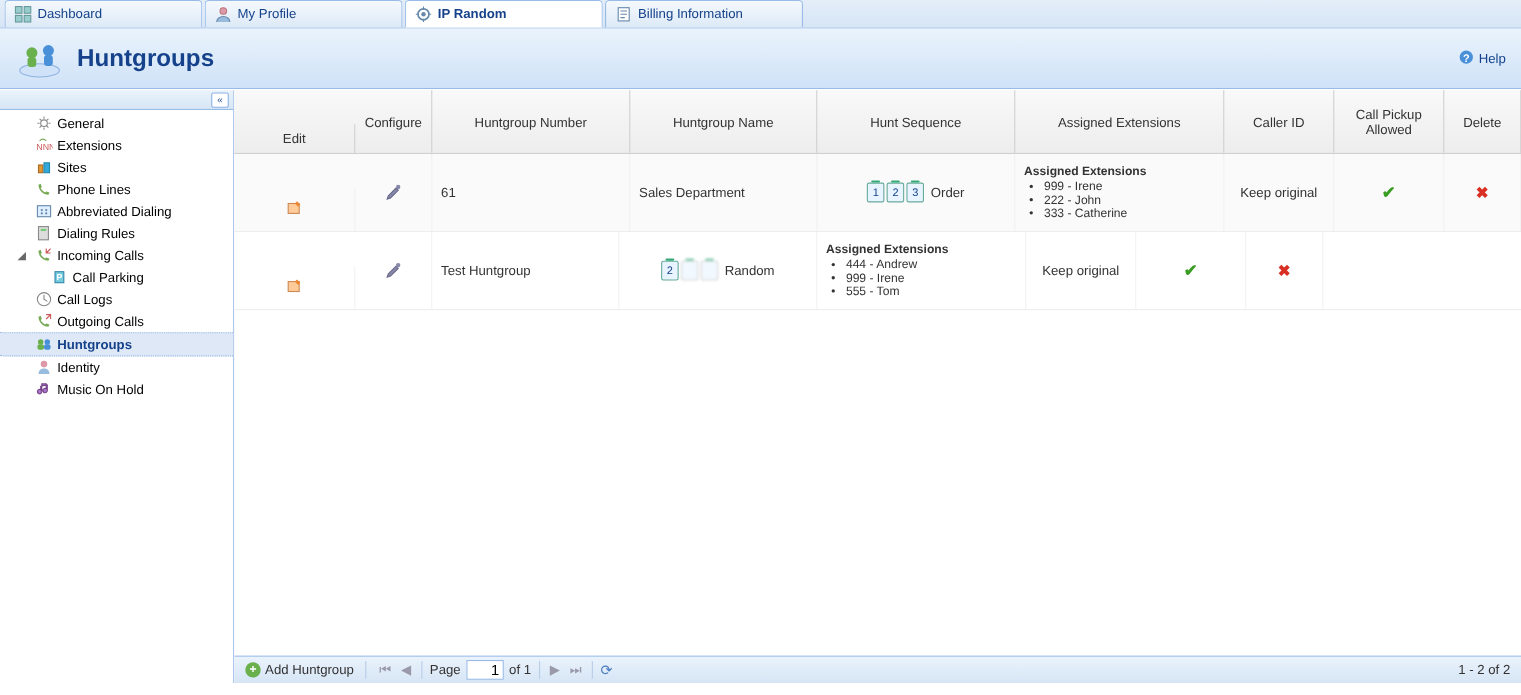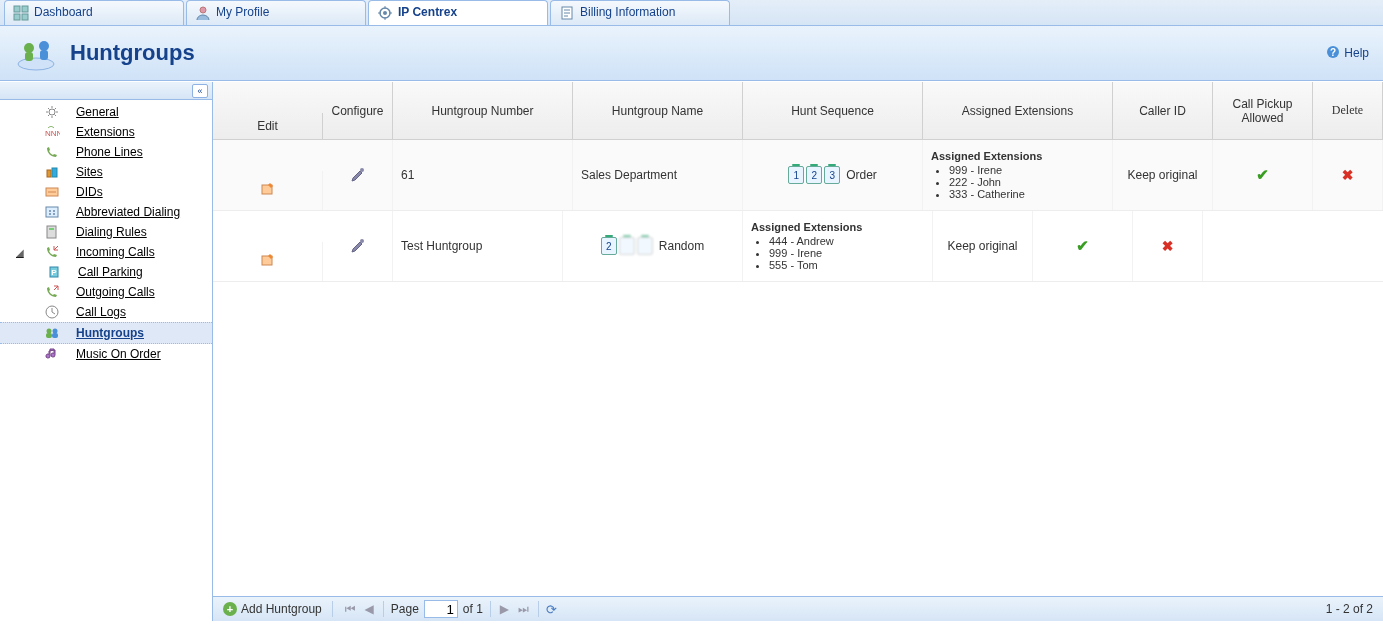--- a/index.html
+++ b/index.html
@@ -47,22 +47,22 @@
   border-bottom: 1px solid #99bbe8;
   display: flex; justify-content: flex-end; align-items: center; padding-right: 4px;
 }
 .collapse-btn {
   width: 16px; height: 14px; border: 1px solid #8db2e3; border-radius: 2px;
   background: #fff; display:flex; align-items:center; justify-content:center;
   font-size: 9px; color: #15428b; cursor:pointer;
 }
 .tree { padding: 2px 0; }
 .tree-item {
-  display: flex; align-items: center; gap: 16px;
-  padding: 2px 4px 2px 16px; cursor: pointer; color: #000; text-decoration: underline;
+  display: flex; align-items: center; gap: 4px;
+  padding: 2px 4px 2px 16px; cursor: pointer; color: #000;
 }
 .tree-item.child { padding-left: 46px; }
 .tree-item.selected {
   background: #dfe8f6; font-weight: bold; color: #15428b;
   border-top: 1px dotted #99bbe8; border-bottom: 1px dotted #99bbe8;
 }
 .tree-expand { width: 12px; font-size: 10px; color: #666; }
 .tree-icon { width: 16px; height: 16px; }
 
 .grid { flex: 1; display: flex; flex-direction: column; background: #fff; }
@@ -75,21 +75,21 @@
   color: #333; display: flex; align-items: center; justify-content: center;
 }
 .col-edit { width: 110px; margin-top: 31px; }
 .col-configure { width: 70px; }
 .col-number { width: 180px; }
 .col-name { width: 170px; text-align: right; }
 .col-seq { width: 180px; }
 .col-ext { width: 190px; }
 .col-callerid { width: 100px; }
 .col-pickup { width: 100px; }
-.col-delete { width: 70px; font-family: Liberation Serif, serif; }
+.col-delete { width: 70px; }
 
 .grid-body { flex: 1; overflow: auto; }
 .grid-row { display: flex; border-bottom: 1px solid #ededed; background: #fafafa; }
 .grid-row:nth-child(even) { background: #fff; }
 .gc {
   padding: 10px 8px; border-right: 1px solid #f2f2f2;
   display: flex; align-items: center;
 }
 .gc.center { justify-content: center; }
 .ext-block { font-size: 11px; }
@@ -147,21 +147,21 @@
     <span>My Profile</span>
   </div>
   <div class="main-tab active">
     <span class="tab-icon">
       <svg viewBox="0 0 16 16" width="16" height="16">
           <circle cx="8" cy="8" r="5" fill="none" stroke="#68a" stroke-width="1.5"></circle>
           <circle cx="8" cy="8" r="2" fill="#68a"></circle>
           <path d="M8 1v3M8 12v3M1 8h3M12 8h3" stroke="#68a"></path>
         </svg>
     </span>
-    <span>IP Centrex</span>
+    <span>IP Random</span>
   </div>
   <div class="main-tab">
     <span class="tab-icon">
       <svg viewBox="0 0 16 16" width="16" height="16">
           <rect x="3" y="2" width="10" height="12" fill="#fff" stroke="#68a"></rect>
           <line x1="5" y1="5" x2="11" y2="5" stroke="#68a"></line>
           <line x1="5" y1="8" x2="11" y2="8" stroke="#68a"></line>
           <line x1="5" y1="11" x2="9" y2="11" stroke="#68a"></line>
         </svg>
     </span>
@@ -212,39 +212,31 @@
           <span class="tree-expand"></span>
           <span class="tree-icon"><svg viewBox="0 0 16 16" width="16" height="16">
               <text x="1" y="12" font-size="8" fill="#c55">NNN</text>
               <path d="M4 4c2-2 4-2 6 0" stroke="#7a5" fill="none"></path>
             </svg></span>
           <span>Extensions</span>
         </div>
         <div class="tree-item">
           <span class="tree-expand"></span>
           <span class="tree-icon"><svg viewBox="0 0 16 16" width="16" height="16">
-              <path d="M3 4c0 5 4 9 9 9l1-2-3-1-1 1c-2-1-3-2-4-4l1-1-1-3z" fill="#7a5"></path>
-            </svg></span>
-          <span>Phone Lines</span>
-        </div>
-        <div class="tree-item">
-          <span class="tree-expand"></span>
-          <span class="tree-icon"><svg viewBox="0 0 16 16" width="16" height="16">
               <rect x="3" y="6" width="4" height="7" fill="#d93" stroke="#a62"></rect>
               <rect x="8" y="4" width="5" height="9" fill="#3ad" stroke="#28a"></rect>
             </svg></span>
           <span>Sites</span>
         </div>
         <div class="tree-item">
           <span class="tree-expand"></span>
           <span class="tree-icon"><svg viewBox="0 0 16 16" width="16" height="16">
-              <rect x="2" y="4" width="12" height="8" fill="#fc9" stroke="#c85"></rect>
-              <line x1="4" y1="8" x2="12" y2="8" stroke="#c85"></line>
-            </svg></span>
-          <span>DIDs</span>
+              <path d="M3 4c0 5 4 9 9 9l1-2-3-1-1 1c-2-1-3-2-4-4l1-1-1-3z" fill="#7a5"></path>
+            </svg></span>
+          <span>Phone Lines</span>
         </div>
         <div class="tree-item">
           <span class="tree-expand"></span>
           <span class="tree-icon"><svg viewBox="0 0 16 16" width="16" height="16">
               <rect x="2" y="3" width="12" height="10" fill="#def" stroke="#68a"></rect>
               <circle cx="6" cy="7" r="1" fill="#68a"></circle>
               <circle cx="10" cy="7" r="1" fill="#68a"></circle>
               <circle cx="6" cy="10" r="1" fill="#68a"></circle>
               <circle cx="10" cy="10" r="1" fill="#68a"></circle>
             </svg></span>
@@ -269,49 +261,57 @@
         <div class="tree-item child">
           <span class="tree-icon"><svg viewBox="0 0 16 16" width="16" height="16">
               <rect x="4" y="3" width="8" height="10" fill="#7cd" stroke="#38a"></rect>
               <text x="8" y="11" text-anchor="middle" font-size="8" fill="#fff" font-weight="bold">P</text>
             </svg></span>
           <span>Call Parking</span>
         </div>
         <div class="tree-item">
           <span class="tree-expand"></span>
           <span class="tree-icon"><svg viewBox="0 0 16 16" width="16" height="16">
+              <circle cx="8" cy="8" r="6" fill="none" stroke="#888"></circle>
+              <path d="M8 4v4l3 2" stroke="#888" fill="none"></path>
+            </svg></span>
+          <span>Call Logs</span>
+        </div>
+        <div class="tree-item">
+          <span class="tree-expand"></span>
+          <span class="tree-icon"><svg viewBox="0 0 16 16" width="16" height="16">
               <path d="M3 4c0 5 4 9 9 9l1-2-3-1-1 1c-2-1-3-2-4-4l1-1-1-3z" fill="#7a5"></path>
               <path d="M10 6l4-4M14 6V2h-4" stroke="#c55" fill="none"></path>
             </svg></span>
           <span>Outgoing Calls</span>
-        </div>
-        <div class="tree-item">
-          <span class="tree-expand"></span>
-          <span class="tree-icon"><svg viewBox="0 0 16 16" width="16" height="16">
-              <circle cx="8" cy="8" r="6" fill="none" stroke="#888"></circle>
-              <path d="M8 4v4l3 2" stroke="#888" fill="none"></path>
-            </svg></span>
-          <span>Call Logs</span>
         </div>
         <div class="tree-item selected">
           <span class="tree-expand"></span>
           <span class="tree-icon"><svg viewBox="0 0 16 16" width="16" height="16">
               <circle cx="5" cy="6" r="2.5" fill="#6ab04c"></circle>
               <circle cx="11" cy="6" r="2.5" fill="#4a90d9"></circle>
               <rect x="2" y="8" width="6" height="5" rx="2" fill="#6ab04c"></rect>
               <rect x="8" y="8" width="6" height="5" rx="2" fill="#4a90d9"></rect>
             </svg></span>
           <span>Huntgroups</span>
         </div>
         <div class="tree-item">
           <span class="tree-expand"></span>
           <span class="tree-icon"><svg viewBox="0 0 16 16" width="16" height="16">
+              <circle cx="8" cy="5" r="3" fill="#d9a"></circle>
+              <path d="M3 14c0-3 2-5 5-5s5 2 5 5" fill="#9bd"></path>
+            </svg></span>
+          <span>Identity</span>
+        </div>
+        <div class="tree-item">
+          <span class="tree-expand"></span>
+          <span class="tree-icon"><svg viewBox="0 0 16 16" width="16" height="16">
               <path d="M6 3v7a2 2 0 11-1-1.7V5l6-1v5a2 2 0 11-1-1.7V3z" fill="#a7c" stroke="#748"></path>
             </svg></span>
-          <span>Music On Order</span>
+          <span>Music On Hold</span>
         </div>
       </div>
   </div>
 
   <div class="grid">
     <div class="grid-header">
       <div class="gh col-edit">Edit</div>
       <div class="gh col-configure">Configure</div>
       <div class="gh col-number">Huntgroup Number</div>
       <div class="gh col-name">Huntgroup Name</div>

